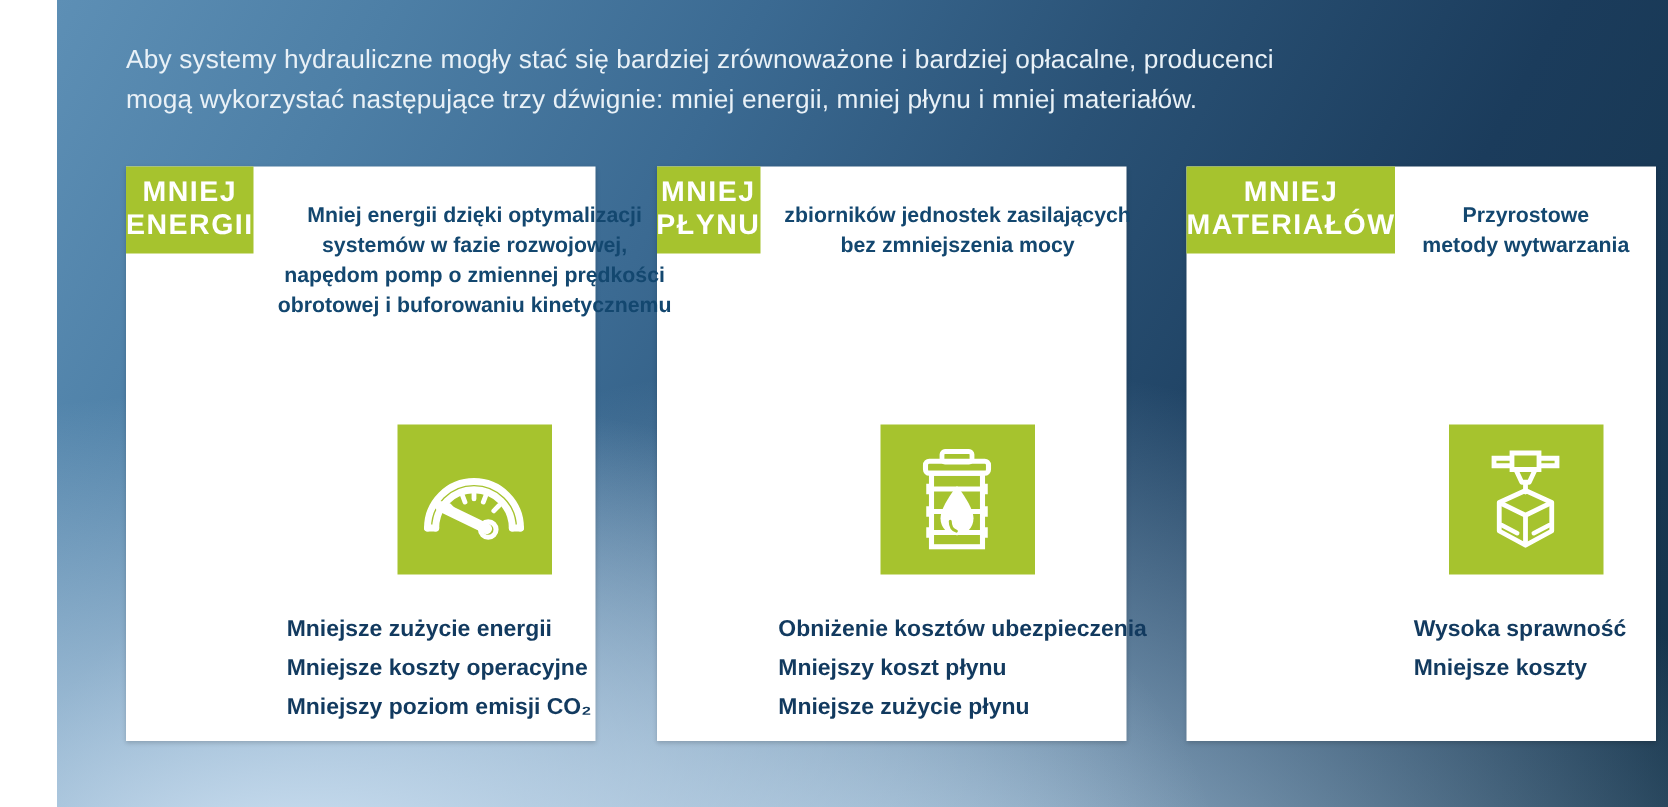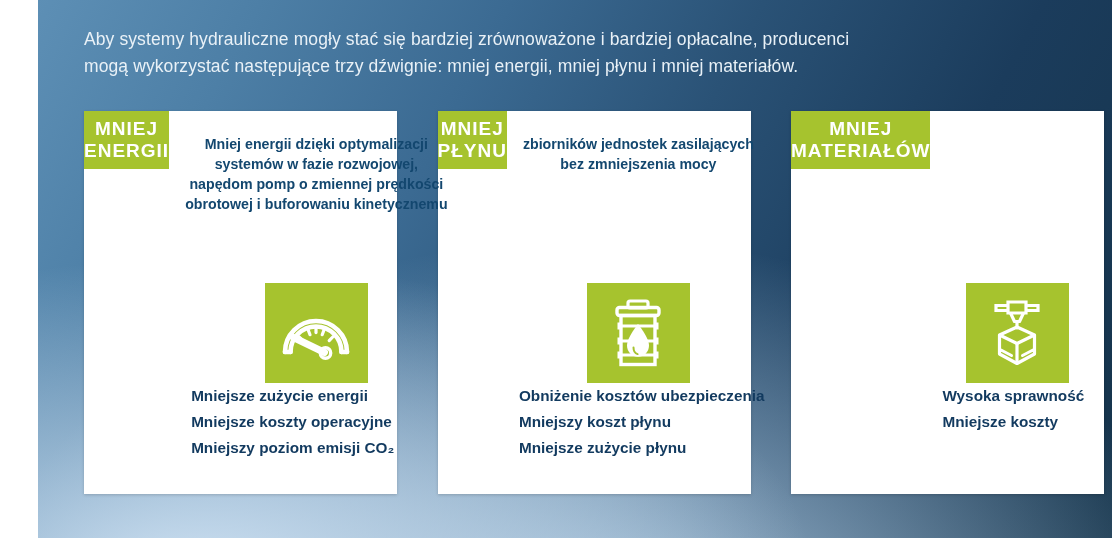--- a/index.html
+++ b/index.html
@@ -104,21 +104,21 @@
     display: flex;
     align-items: center;
     justify-content: center;
   }
   .icon-tile svg { display: block; }
 
   .benefits {
     position: absolute;
     left: 22px;
     right: 12px;
-    top: 272px;
+    top: 296px;
     color: #123a5f;
     font-size: 15.3px;
     font-weight: bold;
     line-height: 26px;
   }
   .card:nth-child(1) .benefits { left: 22px; }
   .card:nth-child(2) .benefits { left: 12px; }
   .card:nth-child(3) .benefits { left: 12px; }
   .benefit { display: block; white-space: nowrap; }
 </style>
@@ -206,20 +206,22 @@
         </div>
       </div>
     </div>
 
     <div class="card">
       <div class="card-header">
         <span class="card-header-title">MNIEJ MATERIAŁÓW</span>
       </div>
       <div class="card-body">
         <div class="desc">
+          <span class="line">Przyrostowe</span>
+          <span class="line">metody wytwarzania</span>
         </div>
         <div class="icon-wrap">
           <div class="icon-tile">
             <svg width="62" height="72" viewBox="0 0 62 72" fill="none">
               <path d="M22 5 H40 V16 H22 Z" stroke="#ffffff" stroke-width="3.2" fill="none"></path>
               <path d="M40 8.5 H52 V13.5 H40" stroke="#ffffff" stroke-width="3.2" fill="none"></path>
               <path d="M22 8.5 H10 V13.5 H22" stroke="#ffffff" stroke-width="3.2" fill="none"></path>
               <path d="M24.5 16 L28.5 24.5 H33.5 L37.5 16" stroke="#ffffff" stroke-width="3.2" fill="none" stroke-linejoin="round"></path>
               <path d="M31 26 L31 31" stroke="#ffffff" stroke-width="3.2" stroke-linecap="round"></path>
               <path d="M31 30 L48.5 38 L48.5 57 L31 66.5 L13.5 57 L13.5 38 Z" stroke="#ffffff" stroke-width="3.2" fill="none" stroke-linejoin="round"></path>

